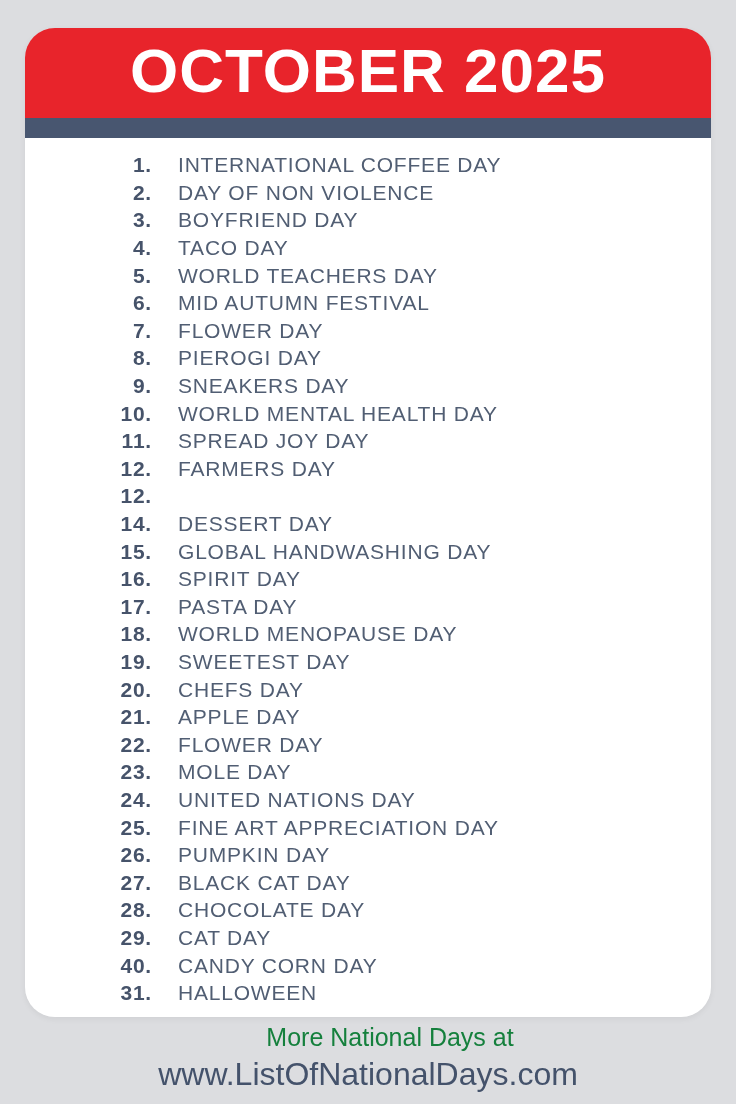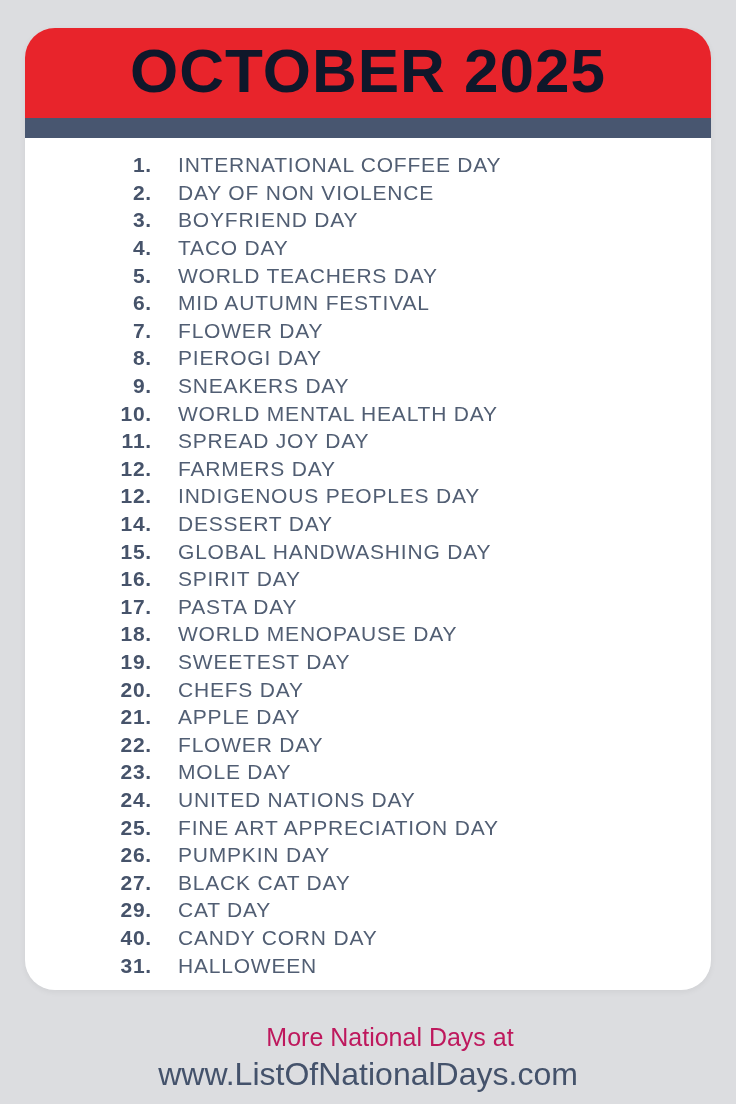--- a/index.html
+++ b/index.html
@@ -25,21 +25,21 @@
   }
   .card-header {
     height: 90px;
     background: #e8242b;
     border-radius: 30px 30px 0 0;
     display: flex;
     align-items: center;
     justify-content: center;
   }
   .card-title {
-    color: #0f172a;
+    color: #ffffff;
     font-size: 62px;
     font-weight: 700;
     letter-spacing: 1px;
     line-height: 1;
     padding-bottom: 4px;
   }
   .divider-bar {
     height: 20px;
     background: #485670;
   }
@@ -73,21 +73,21 @@
   }
   .footer {
     position: absolute;
     left: 0;
     top: 1022px;
     width: 736px;
     text-align: center;
   }
   .footer-line1 {
     font-size: 25px;
-    color: #be185d;
+    color: #15803d;
     line-height: 1.25;
     margin-left: 44px;
   }
   .footer-line2 {
     font-size: 32px;
     font-weight: 400;
     color: #44526b;
     line-height: 1.25;
     margin-top: 1px;
   }
@@ -150,21 +150,20 @@
           <li class="day-row">
             <span class="day-num">11.</span>
             <span class="day-name">SPREAD JOY DAY</span>
           </li>
           <li class="day-row">
             <span class="day-num">12.</span>
             <span class="day-name">FARMERS DAY</span>
           </li>
           <li class="day-row">
             <span class="day-num">12.</span>
-            <span class="day-name">INDIGENOUS PEOPLES DAY</span>
           </li>
           <li class="day-row">
             <span class="day-num">14.</span>
             <span class="day-name">DESSERT DAY</span>
           </li>
           <li class="day-row">
             <span class="day-num">15.</span>
             <span class="day-name">GLOBAL HANDWASHING DAY</span>
           </li>
           <li class="day-row">
@@ -207,20 +206,24 @@
             <span class="day-num">25.</span>
             <span class="day-name">FINE ART APPRECIATION DAY</span>
           </li>
           <li class="day-row">
             <span class="day-num">26.</span>
             <span class="day-name">PUMPKIN DAY</span>
           </li>
           <li class="day-row">
             <span class="day-num">27.</span>
             <span class="day-name">BLACK CAT DAY</span>
+          </li>
+          <li class="day-row">
+            <span class="day-num">28.</span>
+            <span class="day-name">CHOCOLATE DAY</span>
           </li>
           <li class="day-row">
             <span class="day-num">29.</span>
             <span class="day-name">CAT DAY</span>
           </li>
           <li class="day-row">
             <span class="day-num">40.</span>
             <span class="day-name">CANDY CORN DAY</span>
           </li>
           <li class="day-row">

